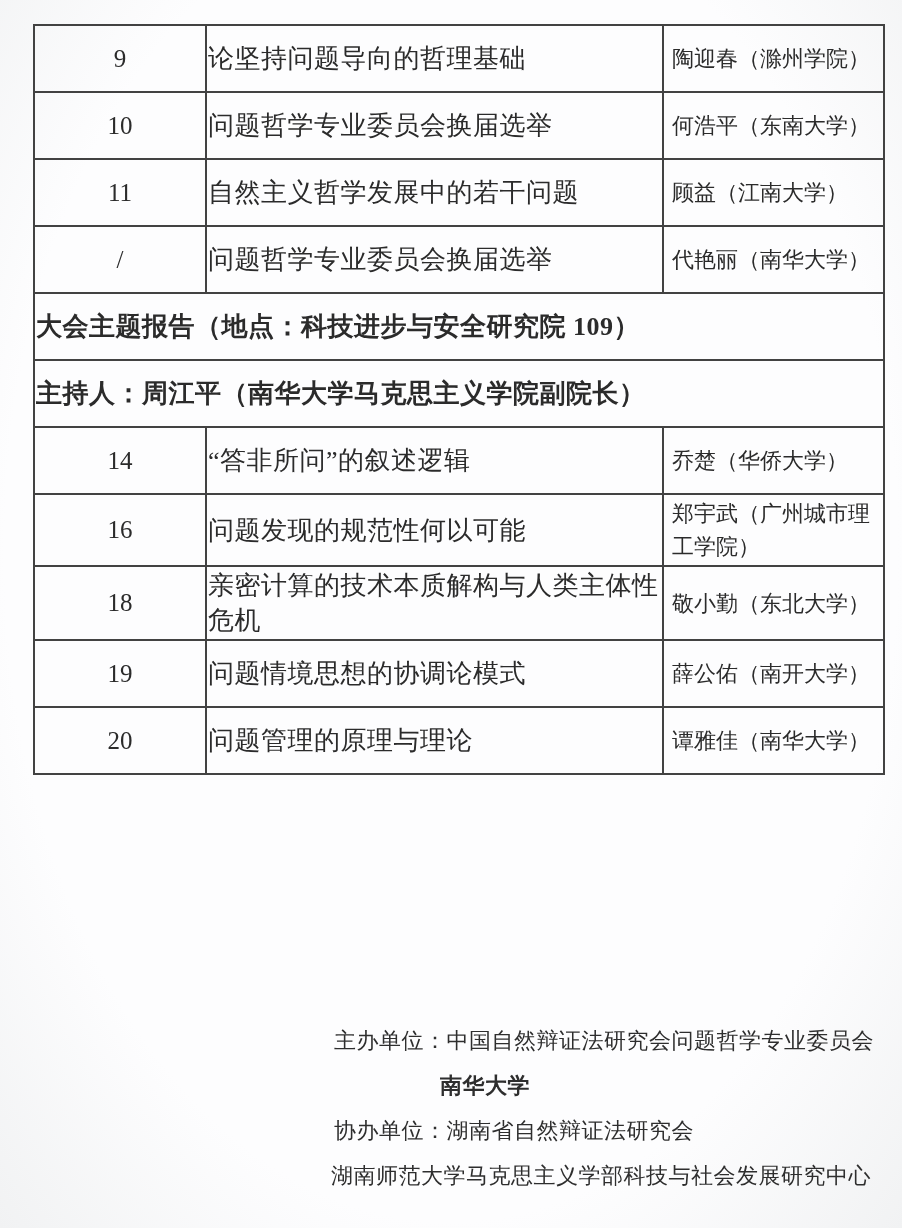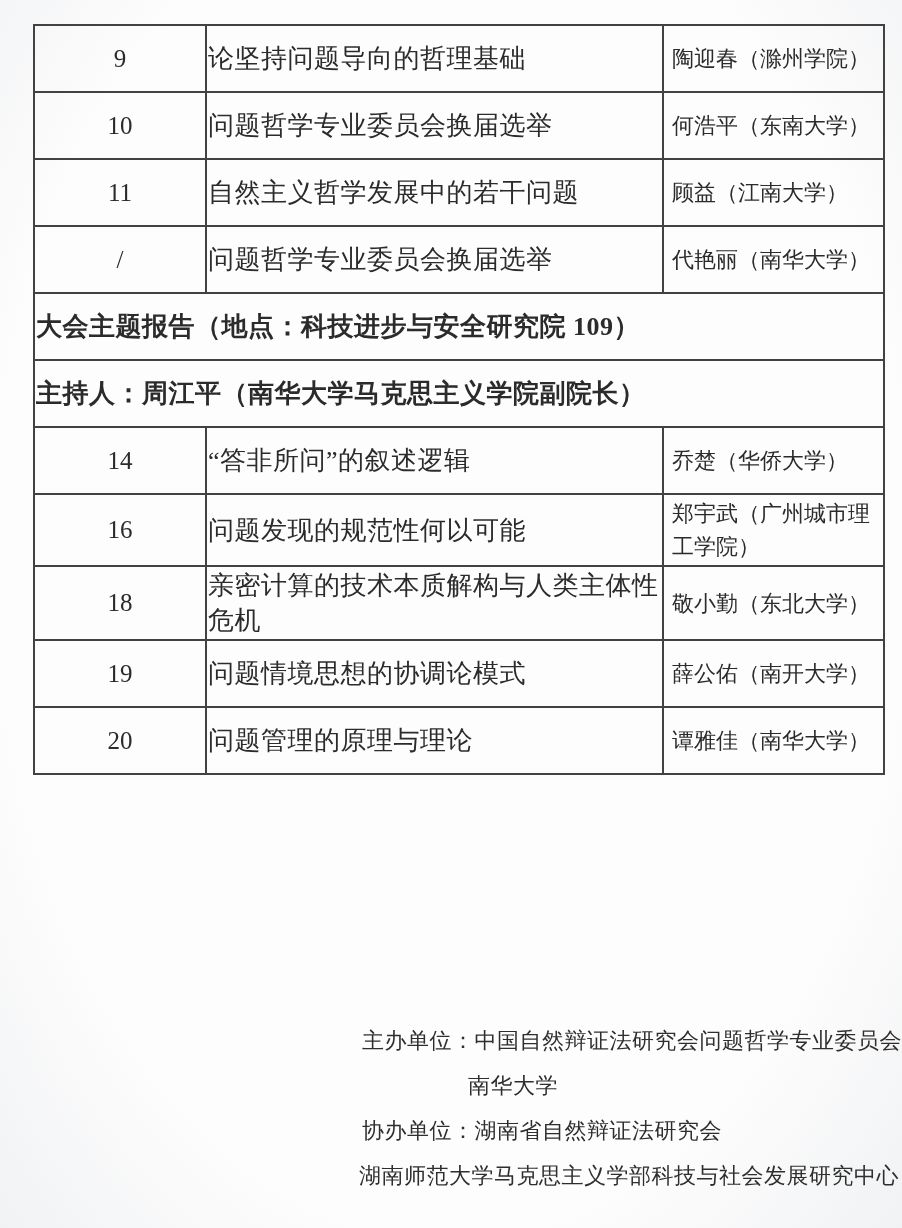--- a/index.html
+++ b/index.html
@@ -56,33 +56,33 @@
     margin-left: 16px;
   }
   td.section-cell {
     font-weight: bold;
     text-align: left;
     font-size: 26px;
     letter-spacing: 0.5px;
   }
   .footer {
     position: absolute;
-    left: 352px;
+    left: 324px;
     top: 1026px;
     font-size: 22px;
     letter-spacing: 0.5px;
     color: #2e2e2e;
   }
   .footer-line {
     line-height: 30px;
     margin-bottom: 15px;
     white-space: nowrap;
   }
   .indent-label { padding-left: 10px; }
-  .indent-continuation { padding-left: 116px; }
+  .indent-continuation { padding-left: 116px; font-weight: bold; }
   .indent-flush { padding-left: 0; margin-left: 7px; }
 </style>
 </head>
 <body>
 
 <div class="page">
 
   <table class="program-table">
     <colgroup>
       <col style="width:172px">

